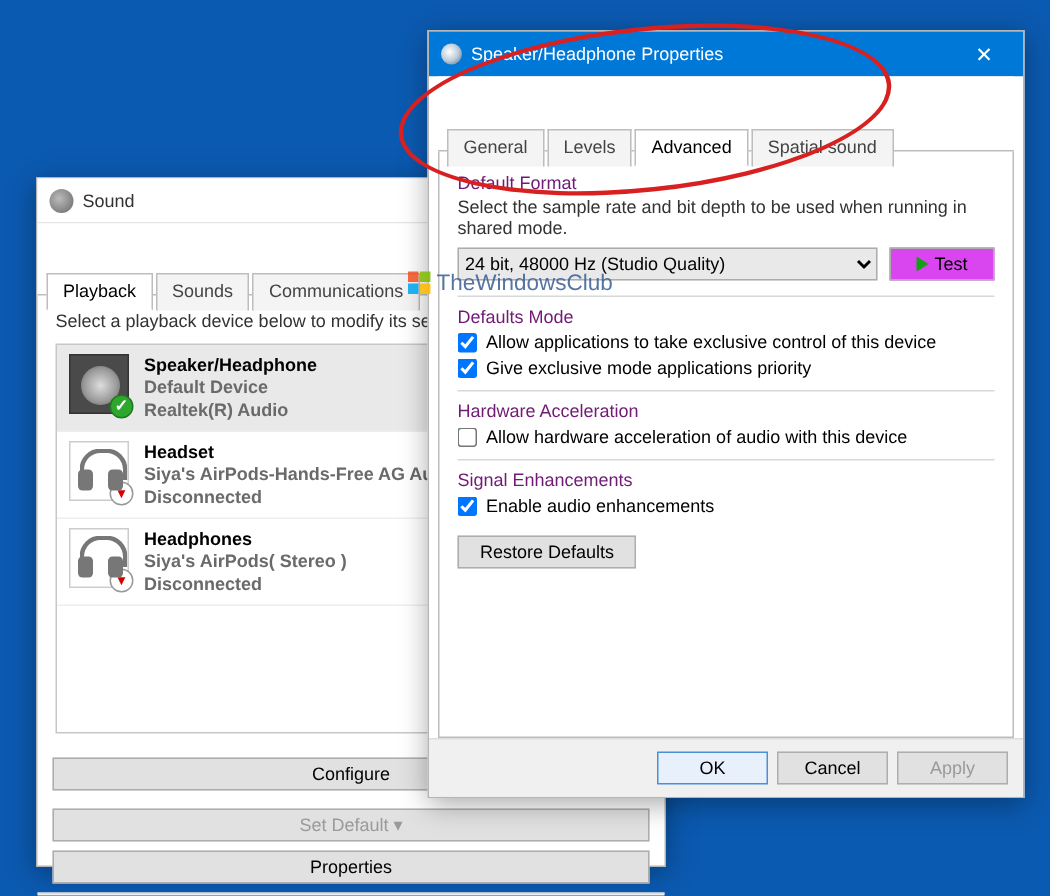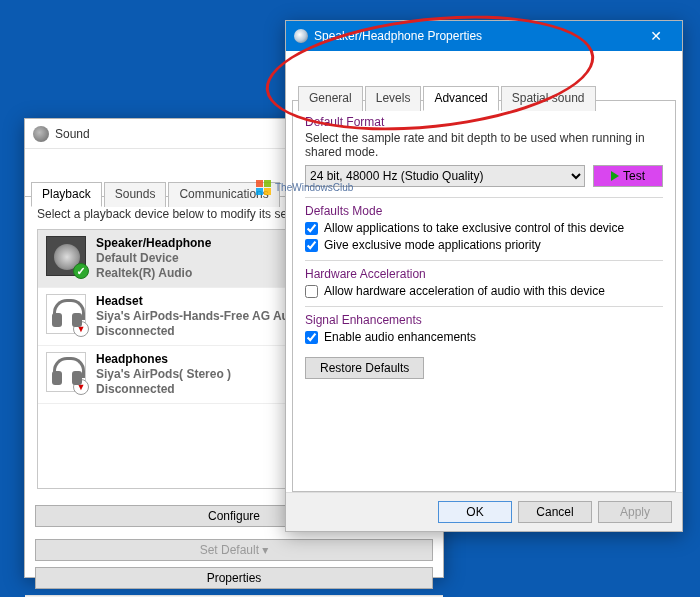--- a/index.html
+++ b/index.html
@@ -170,22 +170,22 @@
     position: absolute;
     left: 265px; top: 18px;
     width: 330px; height: 110px;
     border: 3px solid #d92020;
     border-radius: 50% / 50%;
     transform: rotate(-6deg);
     z-index: 10; pointer-events: none;
   }
   
   .wm {
-    position: absolute; left: 256px; top: 180px;
-    color: #3a5e94; opacity: .85; font-size: 10px;
+    position: absolute; left: 272px; top: 180px;
+    color: #3a5e94; opacity: .85; font-size: 15px;
     z-index: 20; pointer-events: none;
     display: flex; align-items: center; gap: 4px;
   }
   .wm .flag {
     display: grid; grid-template-columns: 7px 7px; grid-template-rows: 7px 7px;
     gap: 1px;
   }
   .wm .flag span:nth-child(1){background:#f25022}
   .wm .flag span:nth-child(2){background:#7fba00}
   .wm .flag span:nth-child(3){background:#00a4ef}

